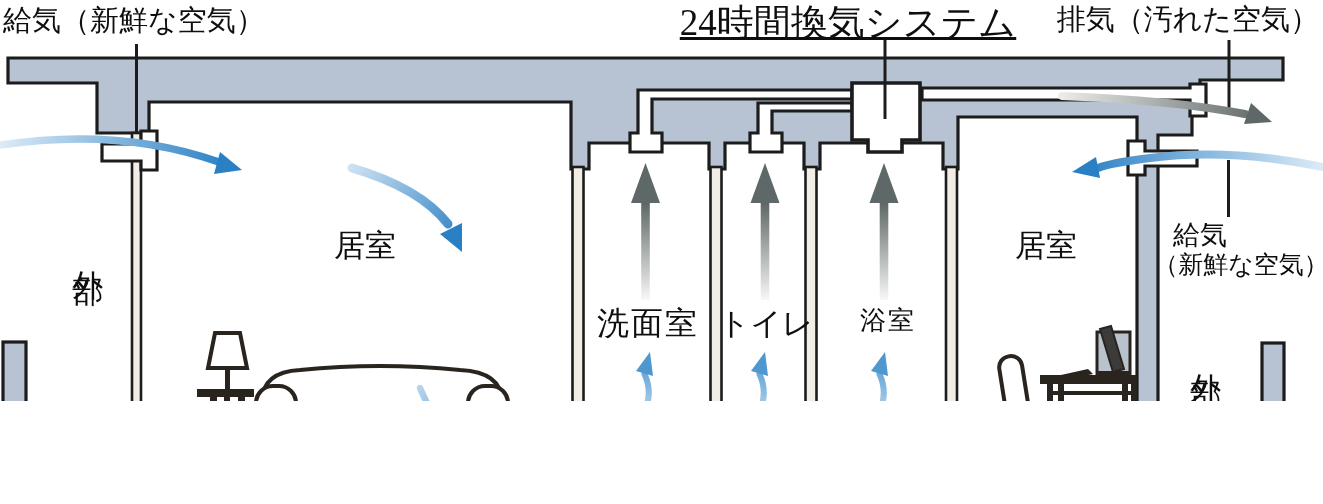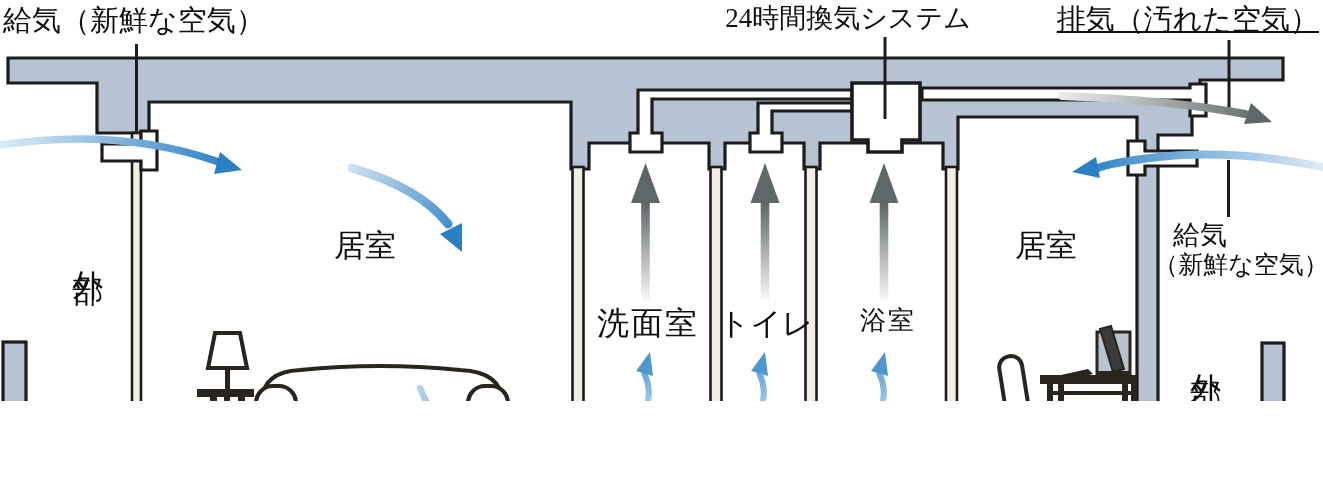--- a/index.html
+++ b/index.html
@@ -201,22 +201,22 @@
     <path d="M1062,96 Q1170,100 1245,114" fill="none" stroke="url(#g13)" stroke-width="8" stroke-linecap="round"></path>
     <polygon points="1244,124 1251,103 1272,122" fill="#5f6868"></polygon>
   </g>
   <g>
     <path d="M1323,167 Q1230,148 1150,158 Q1110,163 1098,168" fill="none" stroke="url(#g14)" stroke-width="8" stroke-linecap="round"></path>
     <polygon points="1096,157 1100,178 1072,172" fill="#2b80c4"></polygon>
   </g>
 </svg>
 
 <div class="lbl" style="left:3px;top:5px;font-size:29px;">給気（新鮮な空気）</div>
-<div class="lbl center" style="left:848px;top:4px;font-size:27px;">24時間換気システム</div>
-<div class="lbl" style="right:4px;top:4px;font-size:29px;text-decoration:underline;">排気（汚れた空気）</div>
+<div class="lbl center" style="left:848px;top:4px;font-size:37px;text-decoration:underline;">24時間換気システム</div>
+<div class="lbl" style="right:4px;top:4px;font-size:29px;">排気（汚れた空気）</div>
 <div class="lbl center" style="left:1200px;top:221px;font-size:27px;">給気</div>
 <div class="lbl center" style="left:1241px;top:252px;font-size:25px;">（新鮮な空気）</div>
 <div class="lbl v" style="left:71px;top:246px;font-size:31px;">外部</div>
 <div class="lbl v" style="left:1189px;top:349px;font-size:31px;">外部</div>
 <div class="lbl center" style="left:365px;top:230px;font-size:31px;">居室</div>
 <div class="lbl center" style="left:1046px;top:230px;font-size:31px;">居室</div>
 <div class="lbl center" style="left:648px;top:307px;font-size:32px;letter-spacing:2px;">洗面室</div>
 <div class="lbl center" style="left:766px;top:308px;font-size:31px;">トイレ</div>
 <div class="lbl center" style="left:888px;top:307px;font-size:26px;letter-spacing:2px;">浴室</div>
 

